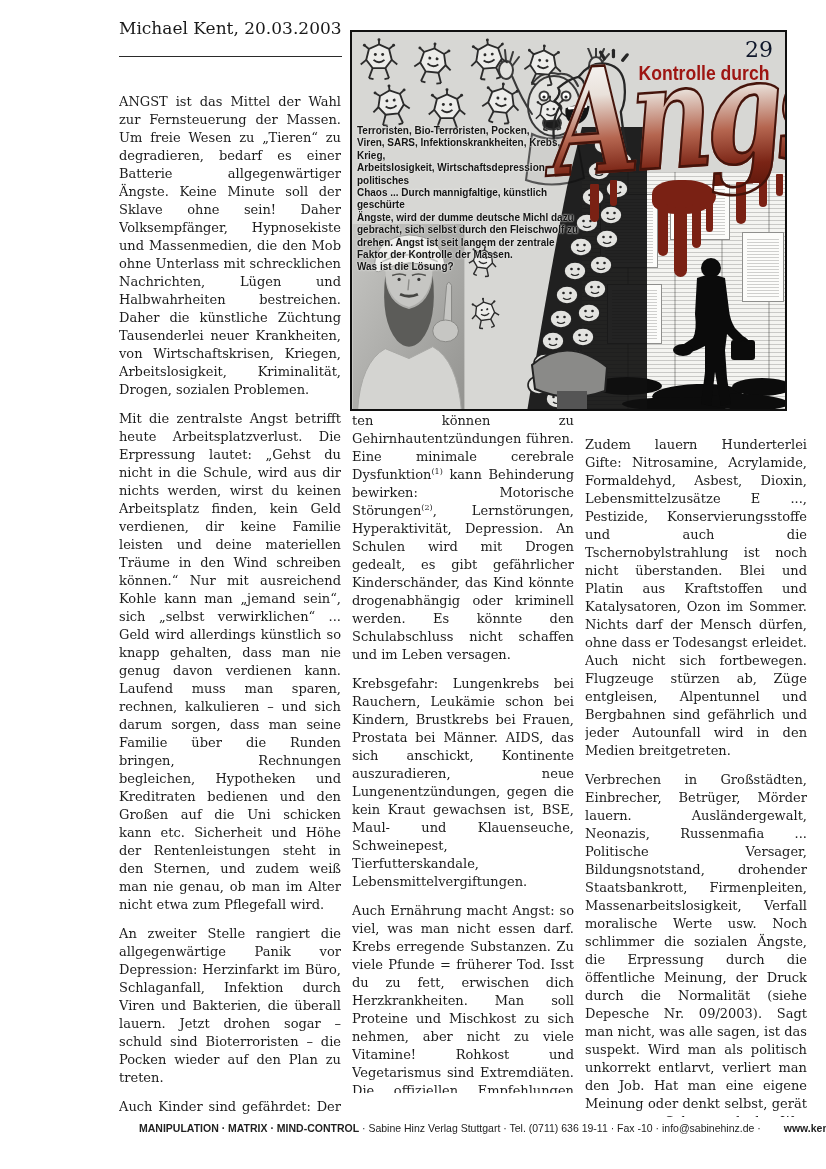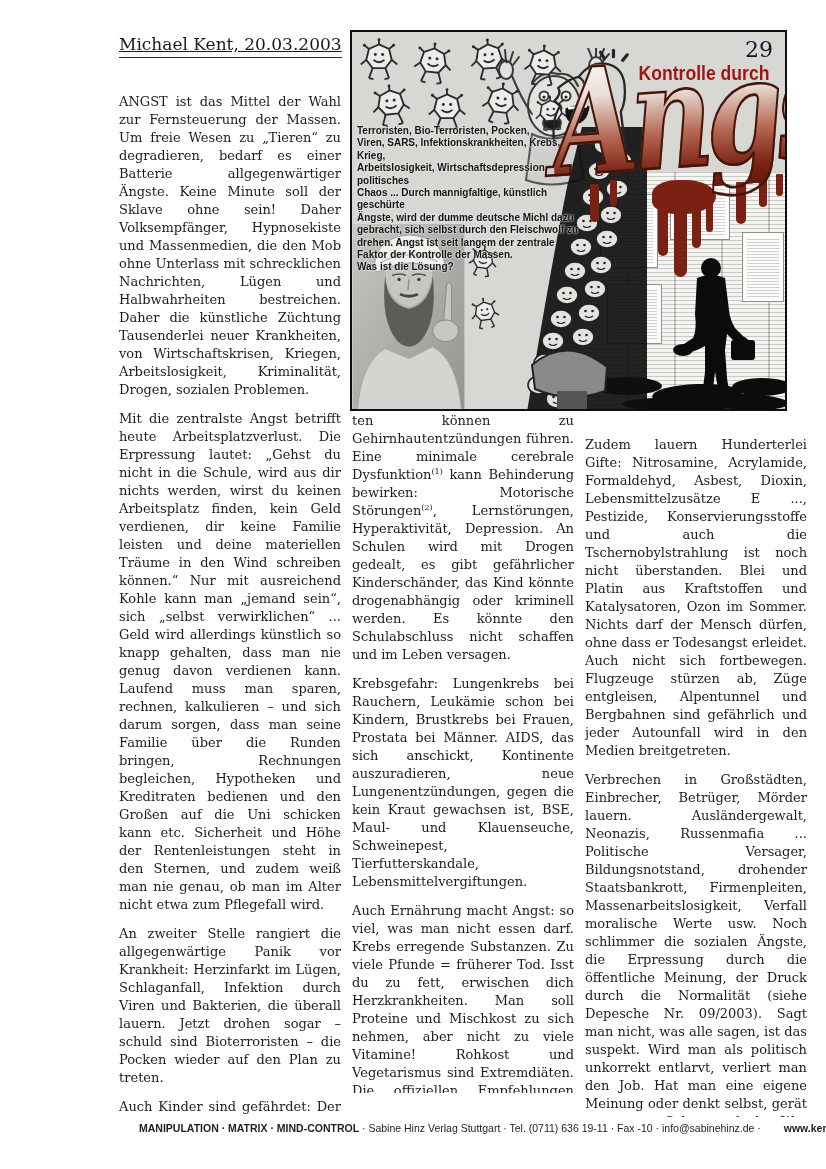--- a/index.html
+++ b/index.html
@@ -1,19 +1,19 @@
 <!DOCTYPE html>
 <html lang="de"><head>
 <meta charset="utf-8">
 <style>
   html,body{margin:0;padding:0;background:#ffffff;}
   body{width:826px;height:1169px;position:relative;font-family:"DejaVu Serif",serif;color:#1c1c1c;overflow:hidden;}
 
-  .header{position:absolute;left:119px;top:34px;font-size:17px;color:#1a1a1a;
-          border-bottom:1.5px solid #2a2a2a;padding-bottom:3px;text-decoration:underline;}
+  .header{position:absolute;left:119px;top:18px;font-size:17px;color:#1a1a1a;
+          border-bottom:1.5px solid #2a2a2a;padding-bottom:18px;}
 
   .col{position:absolute;width:222px;text-align:justify;font-size:13px;line-height:18px;
        overflow:hidden;hyphens:auto;-webkit-hyphens:auto;}
   .col p{margin:0 0 11px 0;}
   .col1{left:119px;top:93px;height:1024px;}
   .col2{left:352px;top:412px;height:681px;}
   .col3{left:585px;top:436px;height:681px;}
   .s-i{}
   .s-u{}
   .s-b{font-weight:bold;margin-left:20px;}
@@ -260,21 +260,21 @@
 Faktor der Kontrolle der Massen.
 Was ist die Lösung?</div>
   <div class="kicker">Kontrolle durch</div>
   <div class="bigtitle">Angst</div>
   <div class="pagenum">29</div>
 </div>
 
 <div class="col col1">
   <p><span>ANGST ist </span><span class="s-u">das</span><span> Mittel der Wahl zur Fernsteuerung der Massen. Um freie Wesen zu „Tieren“ zu degradieren, bedarf es einer Batterie allgegenwärtiger Ängste. Keine Minute soll der Sklave ohne sein! Daher Volksempfänger, Hypnosekiste und Massenmedien, die den Mob ohne Unterlass mit schrecklichen Nachrichten, Lügen und Halbwahrheiten bestreichen. Daher die </span><span class="s-i">künstliche</span><span> Züchtung Tausenderlei neuer Krankheiten, von Wirtschaftskrisen, Kriegen, Arbeitslosigkeit, Kriminalität, Drogen, sozialen Problemen.</span></p>
   <p><span>Mit die zentralste Angst betrifft heute Arbeitsplatzverlust. Die Erpressung lautet: „Gehst du nicht in die Schule, wird aus dir nichts werden, wirst du keinen Arbeitsplatz finden, kein Geld verdienen, dir keine Familie leisten und deine materiellen Träume in den Wind schreiben können.“ Nur mit ausreichend Kohle kann man „jemand sein“, sich „selbst verwirklichen“ ... Geld wird allerdings künstlich so knapp gehalten, dass man nie genug davon verdienen kann. Laufend muss man sparen, rechnen, kalkulieren – und sich darum sorgen, dass man seine Familie über die Runden bringen, Rechnungen begleichen, Hypotheken und Kreditraten bedienen und den Großen auf die Uni schicken kann etc. Sicherheit und Höhe der Rentenleistungen steht in den Sternen, und zudem weiß man nie genau, ob man im Alter nicht etwa zum Pflegefall wird.</span></p>
-  <p><span>An zweiter Stelle rangiert die allgegenwärtige Panik vor Krankheit: Herzinfarkt im Lügen, Schlaganfall, Infektion durch Viren und Bakterien, die überall lauern. Jetzt drohen sogar – schuld sind Bioterroristen – die Pocken wieder auf den Plan zu treten.</span></p>
+  <p><span>An zweiter Stelle rangiert die allgegenwärtige Panik vor Depression: Herzinfarkt im Büro, Schlaganfall, Infektion durch Viren und Bakterien, die überall lauern. Jetzt drohen sogar – schuld sind Bioterroristen – die Pocken wieder auf den Plan zu treten.</span></p>
   <p><span>Auch Kinder sind gefährdet: Der „plötzliche Kindstod“ mag Babies hinweggeraffen, Kinderkrankhei</span></p>
 </div>
 
 <div class="col col2">
   <p><span>ten können zu Gehirnhautentzündungen führen. Eine </span><span class="s-i">minimale cerebrale Dysfunktion</span><sup>(1)</sup><span> kann Behinderung bewirken: Motorische Störungen</span><sup>(2)</sup><span>, Lernstörungen, Hyperaktivität, Depression. An Schulen wird mit Drogen gedealt, es gibt gefährlicher Kinderschänder, das Kind könnte drogenabhängig oder kriminell werden. Es könnte den Schulabschluss nicht schaffen und im Leben versagen.</span></p>
   <p><span>Krebsgefahr: Lungenkrebs bei Rauchern, Leukämie schon bei Kindern, Brustkrebs bei Frauen, Prostata bei Männer. AIDS, das sich anschickt, Kontinente auszuradieren, neue Lungenentzündungen, gegen die kein Kraut gewachsen ist, BSE, Maul- und Klauenseuche, Schweinepest, Tierfutterskandale, Lebensmittelvergiftungen.</span></p>
   <p><span>Auch Ernährung macht Angst: so viel, was man nicht essen darf. Krebs erregende Substanzen. Zu viele Pfunde = früherer Tod. Isst du zu fett, erwischen dich Herzkrankheiten. Man soll Proteine und Mischkost zu sich nehmen, aber nicht zu viele Vitamine! Rohkost und Vegetarismus sind Extremdiäten. Die offiziellen Empfehlungen weisen in tausend verschiedene Richtungen, damit sich keiner mehr auskennt.</span></p>
 </div>
 
 <div class="col col3">

